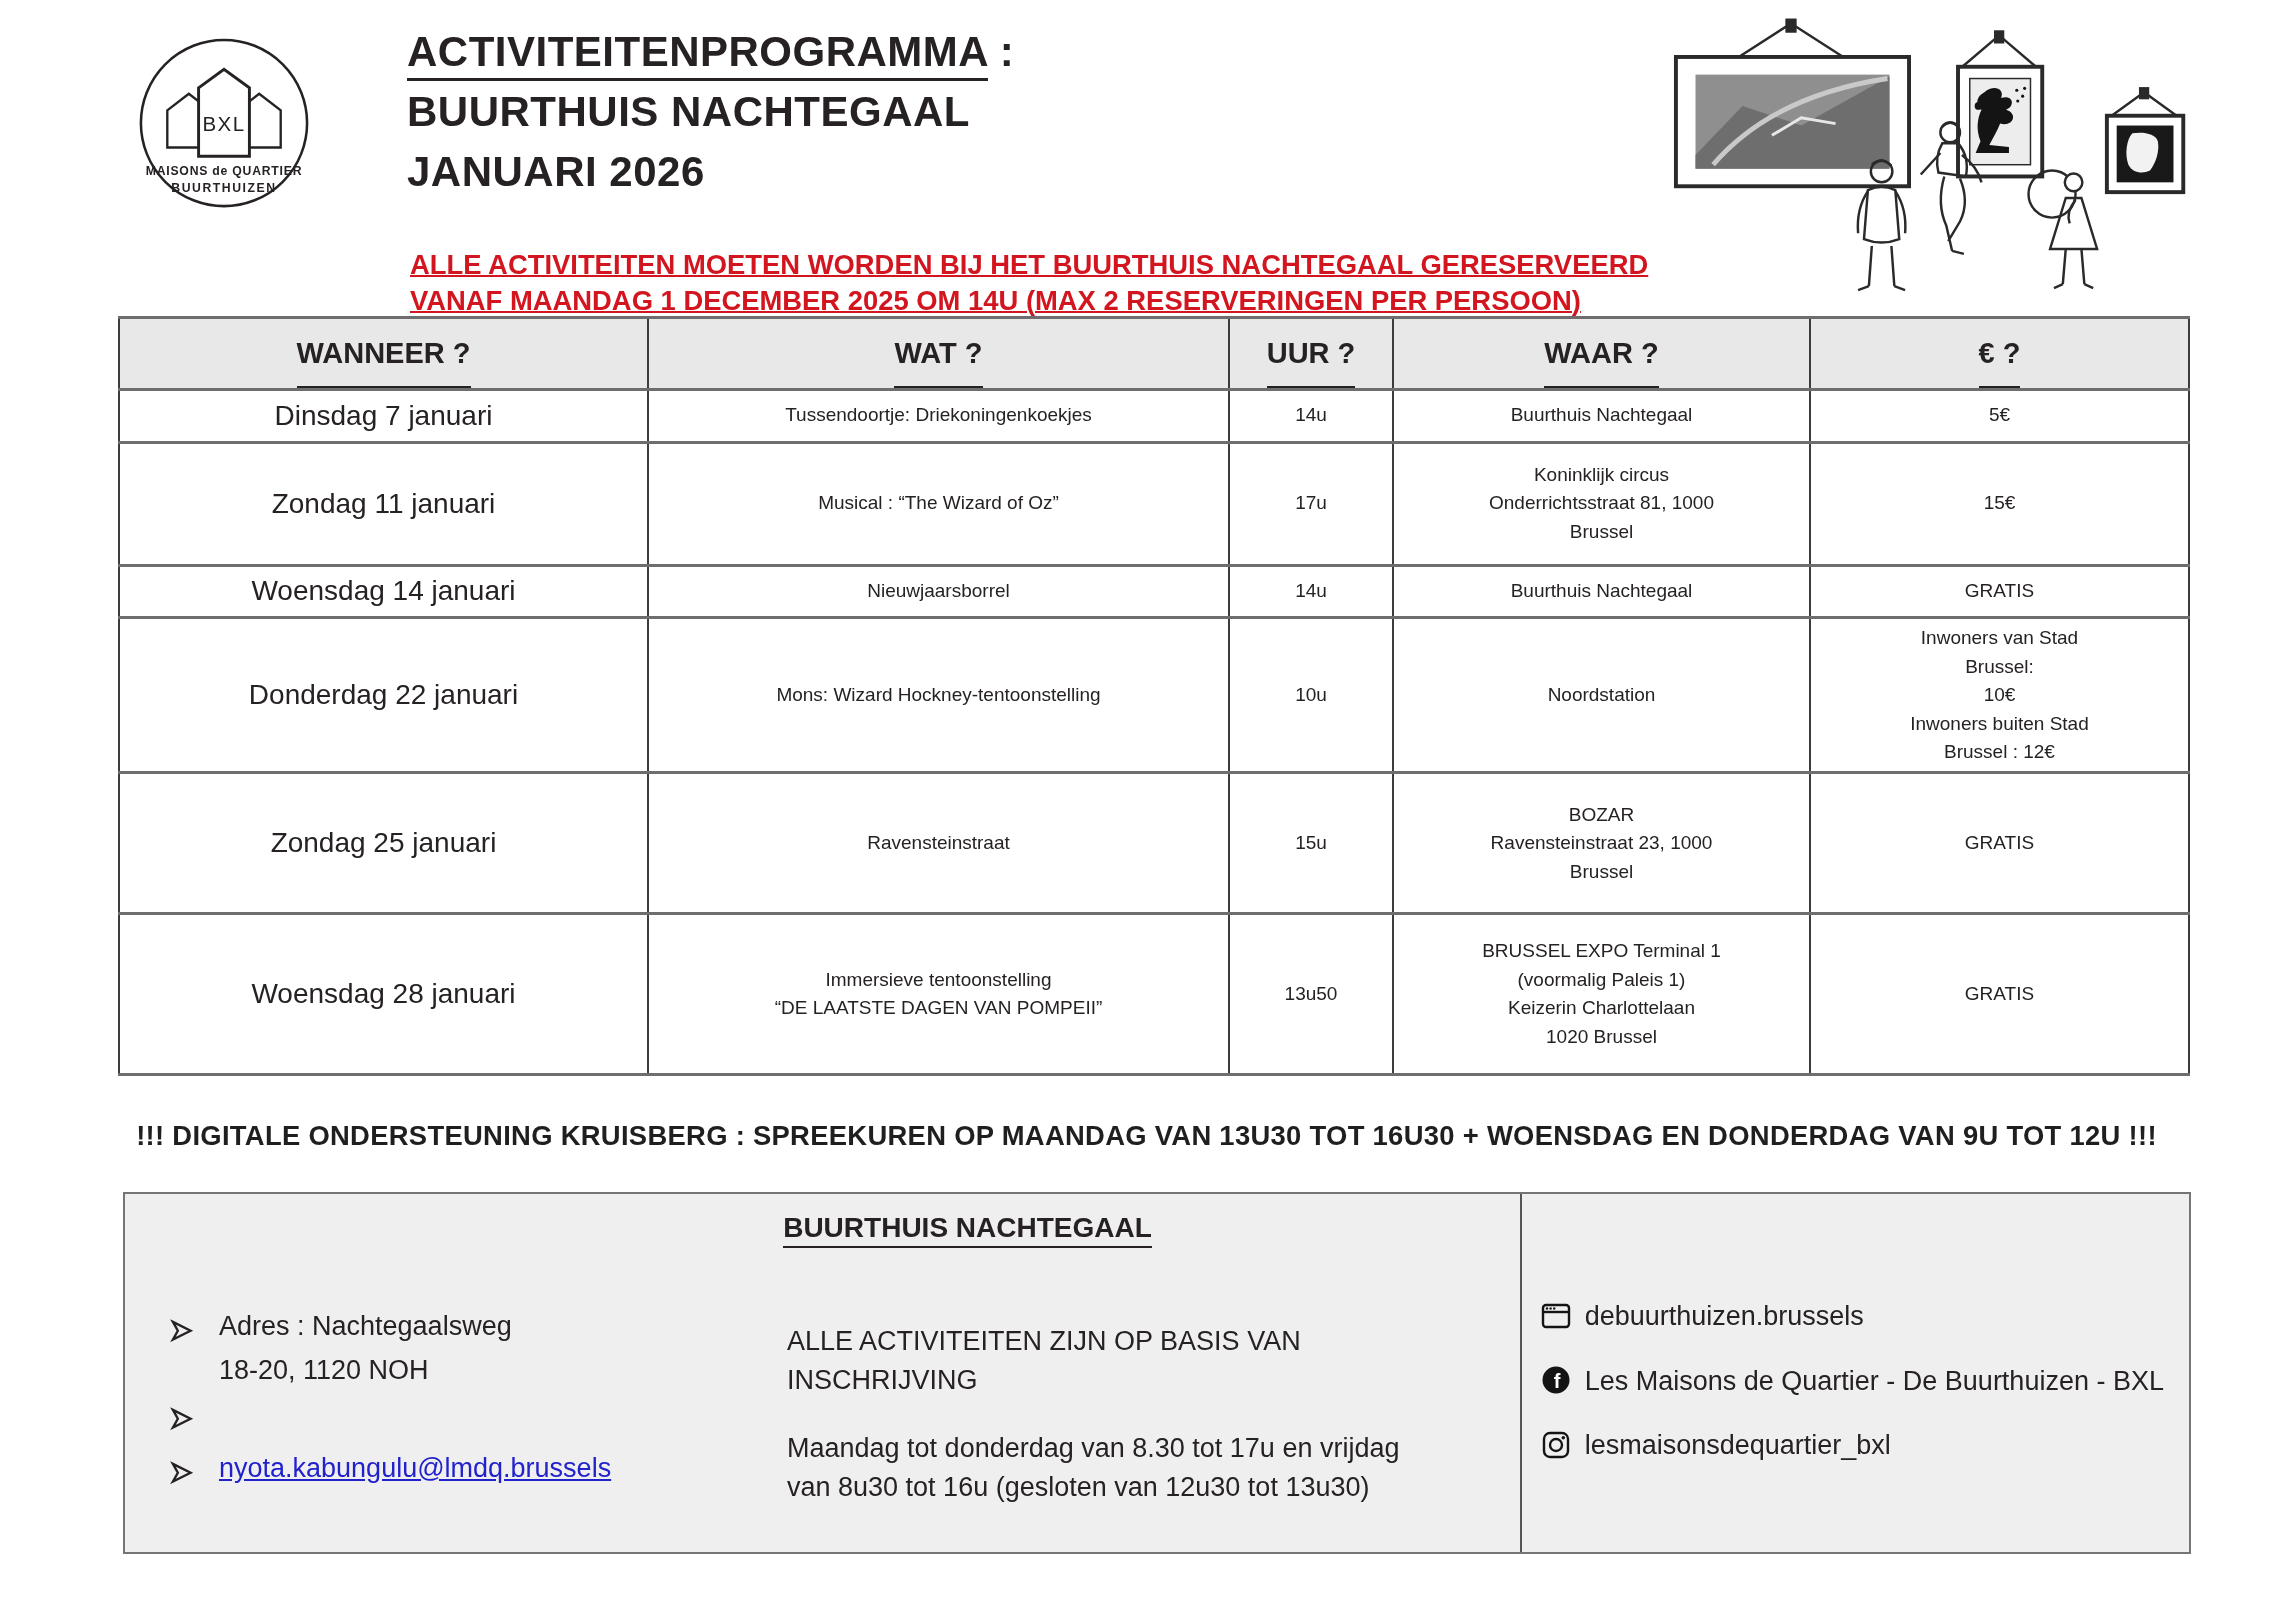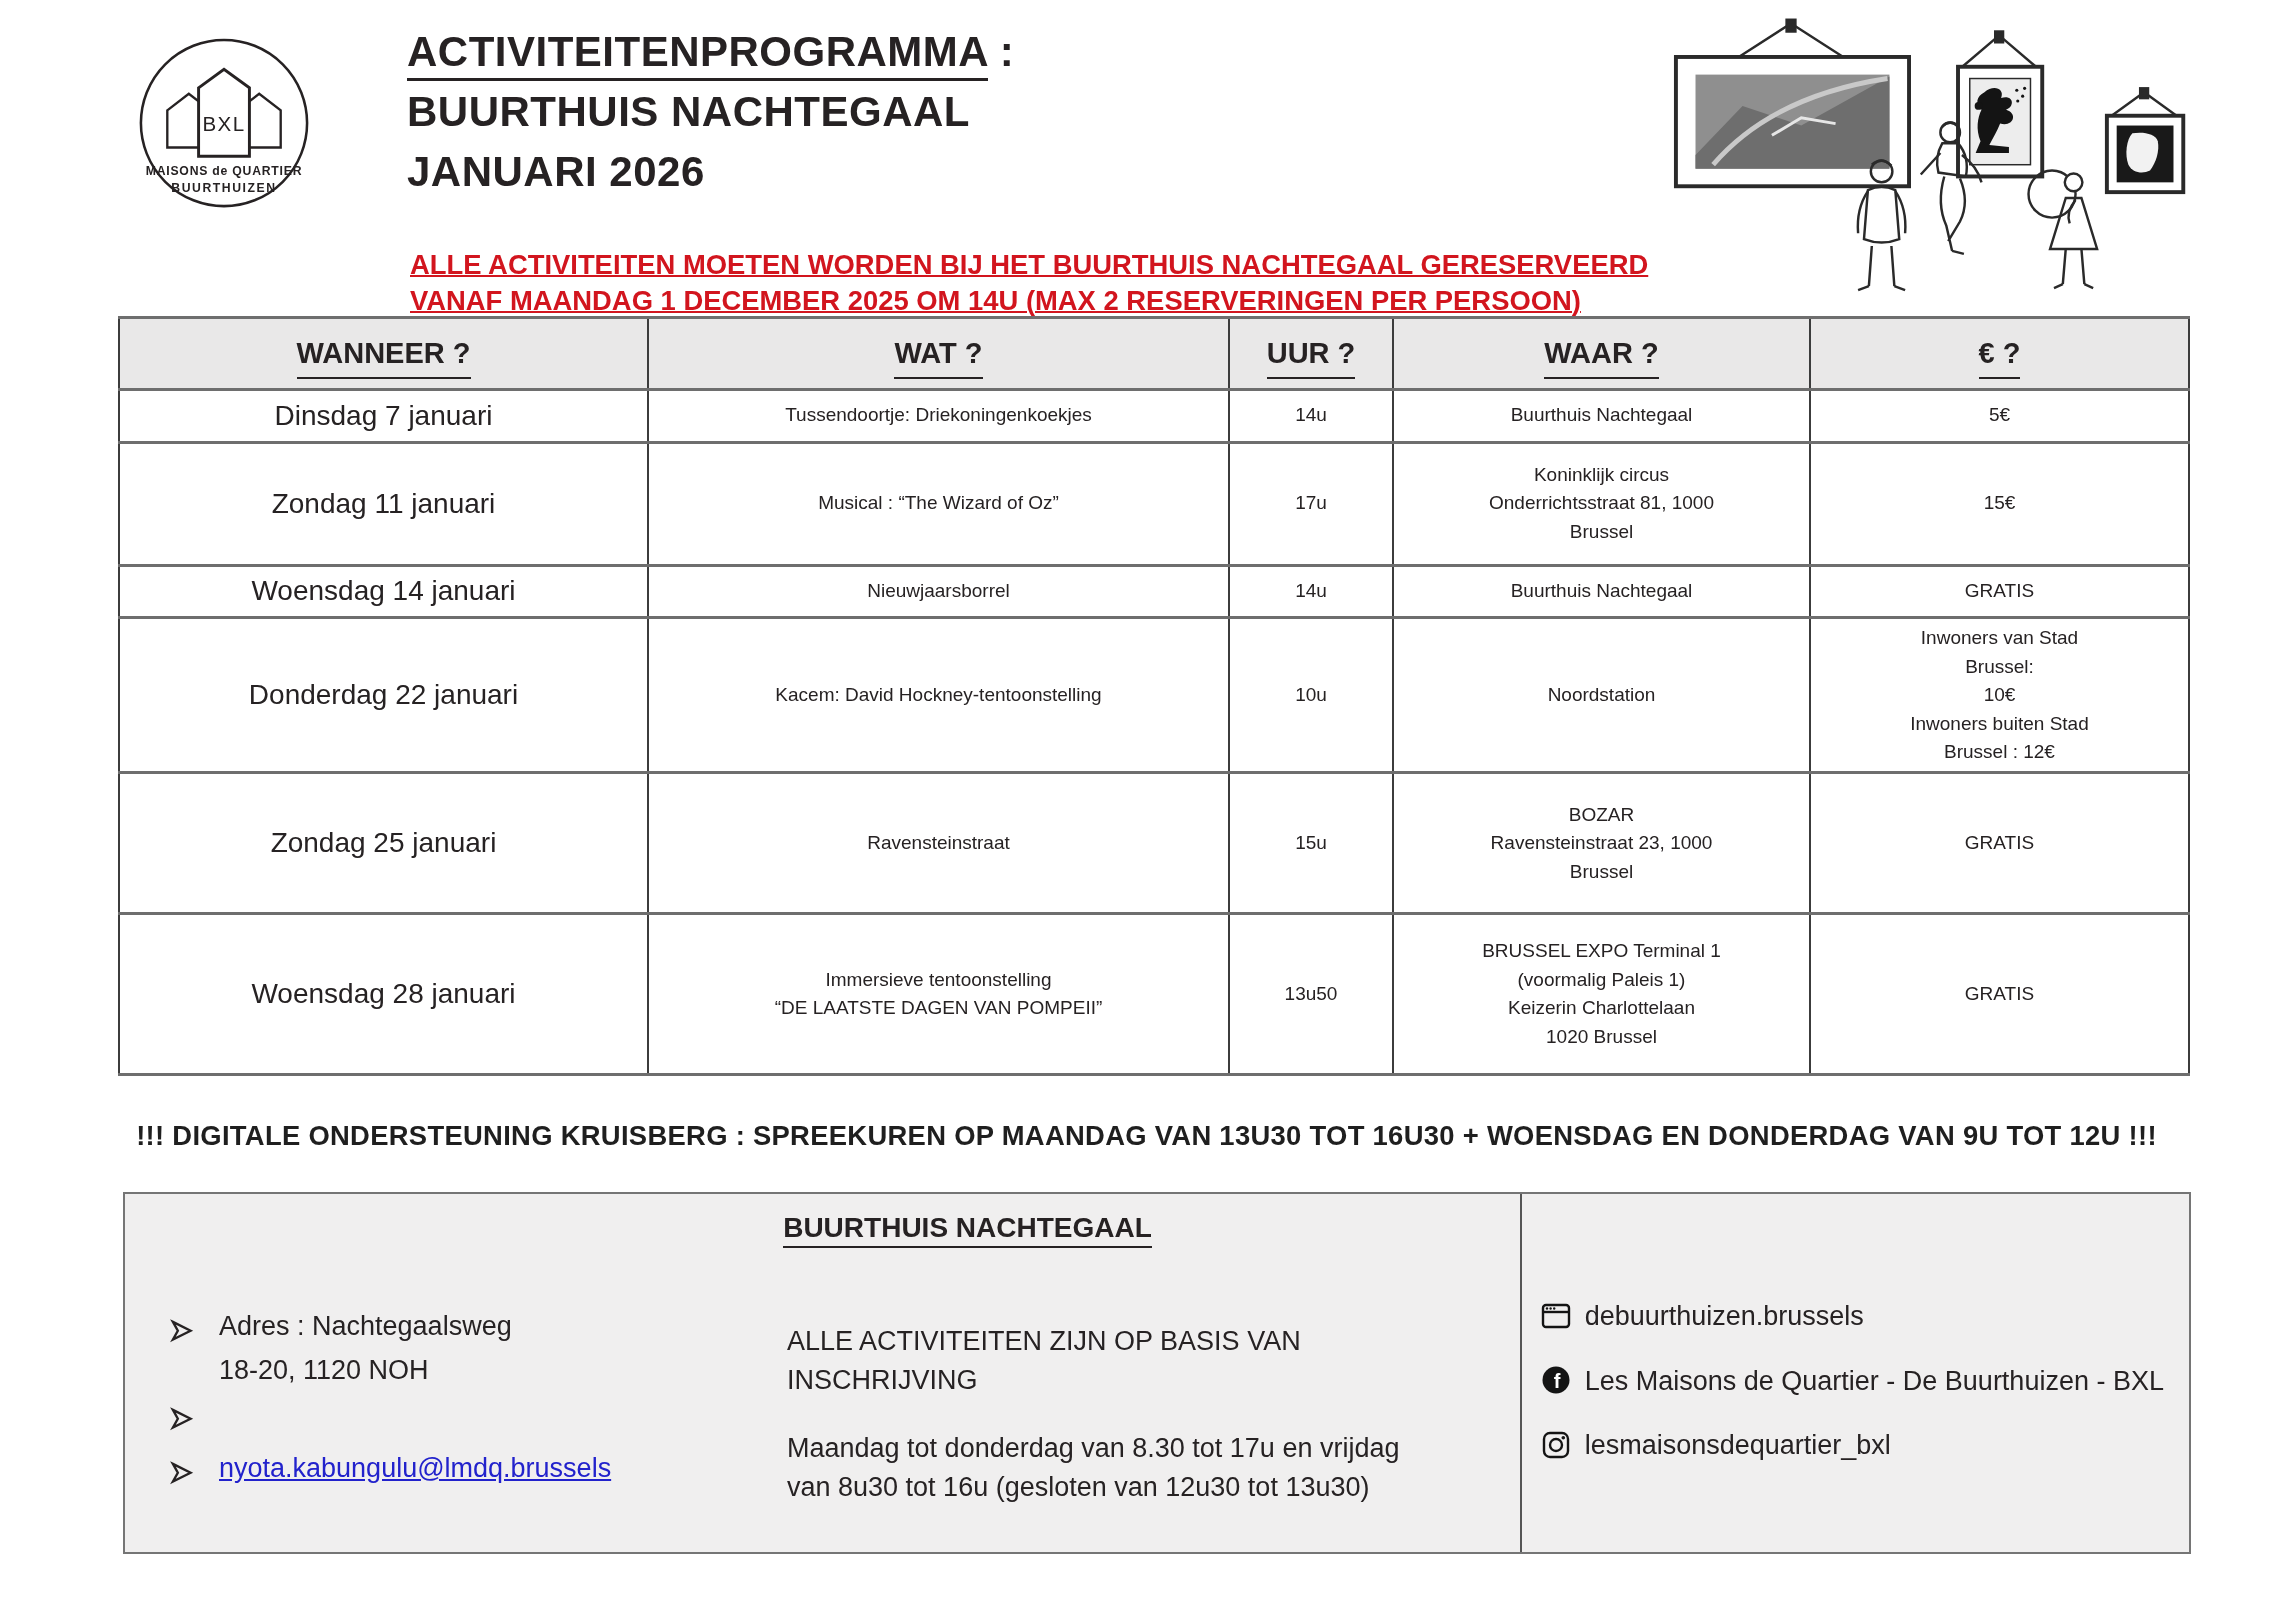--- a/index.html
+++ b/index.html
@@ -18,21 +18,21 @@
 
   
   table.program{position:absolute;left:118px;top:316px;width:2070px;
                 border-collapse:collapse;table-layout:fixed;
                 border:2.9px solid #4a4a4a;}
   .program th,.program td{border:2px solid #3c3c3c;text-align:center;vertical-align:middle;
                 padding:3.9px 11.8px;font-size:19px;line-height:1.5;white-space:pre-line;
                 overflow:hidden;}
   .program tr{border-top:3.9px solid #6e6e6e;border-bottom:3.9px solid #6e6e6e;}
   .program th{background:#e9e8e8;font-size:29px;font-weight:bold;height:61px;}
-  .program th .hu{border-bottom:2.9px solid #262223;padding-bottom:8px;}
+  .program th .hu{border-bottom:2.9px solid #262223;padding-bottom:17px;}
   .program td.c-wanneer{font-size:28px;}
   tbody tr:nth-child(1){height:51px;}
   tbody tr:nth-child(2){height:123px;}
   tbody tr:nth-child(3){height:51px;}
   tbody tr:nth-child(4){height:155px;}
   tbody tr:nth-child(5){height:141px;}
   tbody tr:nth-child(6){height:161px;}
 
   
   .banner{position:absolute;left:0;top:1120px;width:2293px;text-align:center;
@@ -185,21 +185,21 @@
       </tr>
       <tr>
         <td class="c-wanneer">Woensdag 14 januari</td>
         <td>Nieuwjaarsborrel</td>
         <td>14u</td>
         <td>Buurthuis Nachtegaal</td>
         <td>GRATIS</td>
       </tr>
       <tr>
         <td class="c-wanneer">Donderdag 22 januari</td>
-        <td>Kacem: David Hockney-tentoonstelling</td>
+        <td>Mons: Wizard Hockney-tentoonstelling</td>
         <td>10u</td>
         <td>Noordstation</td>
         <td>Inwoners van Stad
 Brussel:
 10€
 Inwoners buiten Stad
 Brussel : 12€</td>
       </tr>
       <tr>
         <td class="c-wanneer">Zondag 25 januari</td>

